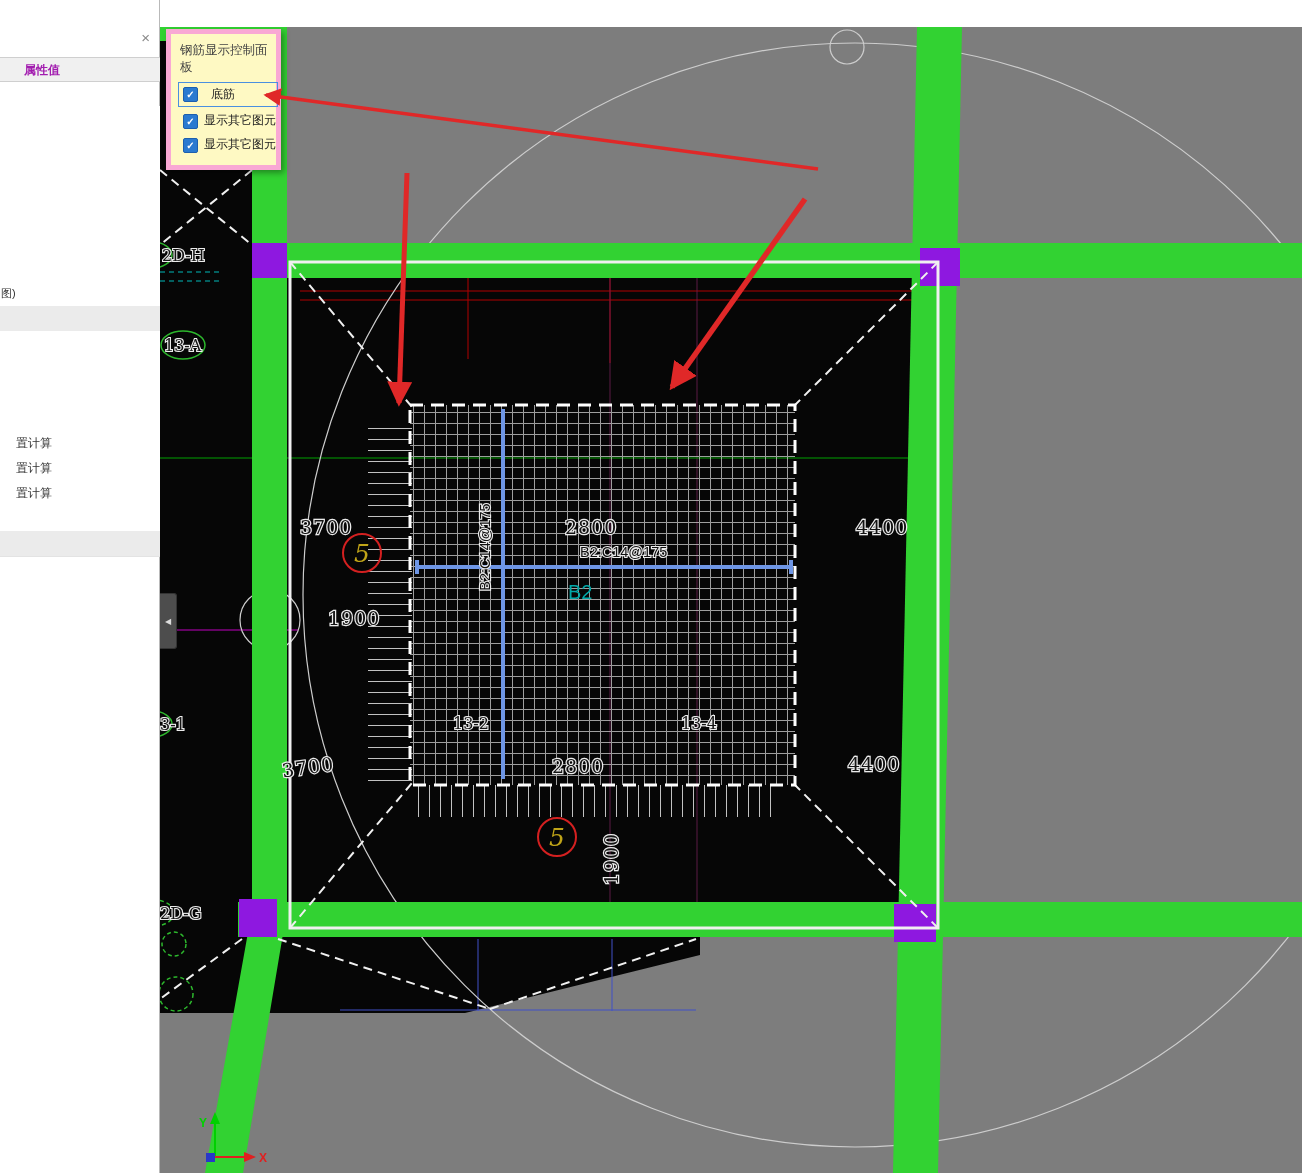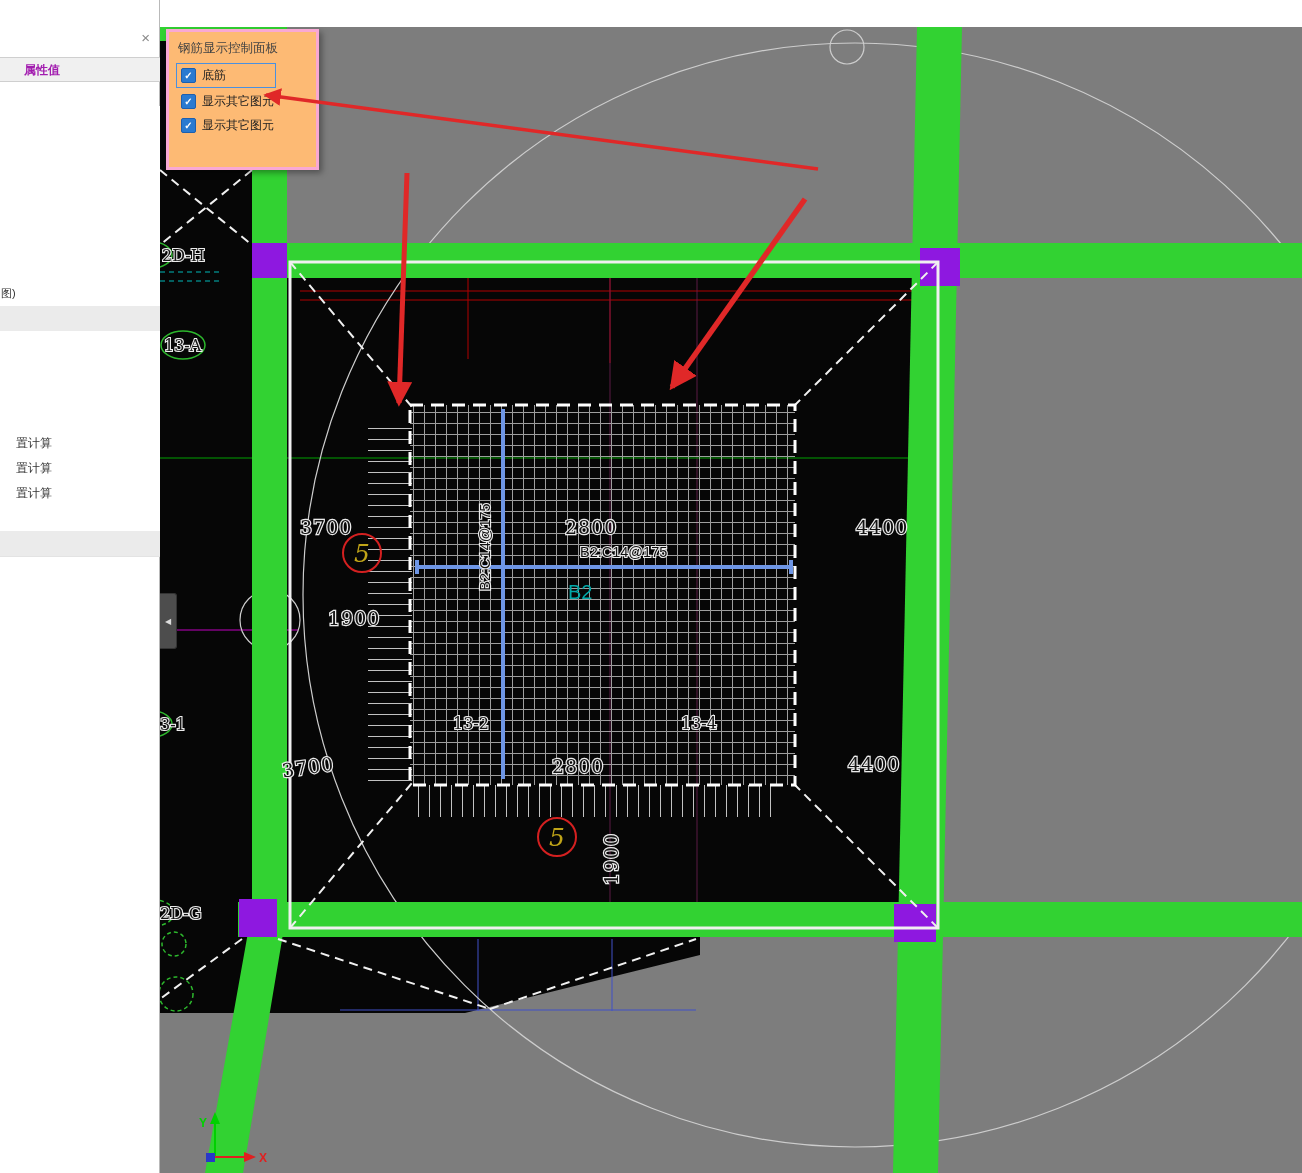--- a/index.html
+++ b/index.html
@@ -17,26 +17,26 @@
   .lp-gray{background:#ebebeb;}
   .lp-small{font-size:11px;padding-left:1px;}
   .lp-text{padding-left:16px;}
 
   
   .canvas{position:absolute;left:160px;top:27px;width:1142px;height:1146px;background:#7d7d7d;overflow:hidden;}
   svg.cad{position:absolute;left:0;top:0;display:block;}
   svg.overlay{position:absolute;left:0;top:0;z-index:40;pointer-events:none;}
 
   
-  .float-panel{position:absolute;left:6px;top:2px;width:153px;height:141px;background:#fdba74;
-    border:3px solid #f9a8d4;box-shadow:3px 3px 6px rgba(0,0,0,.35);z-index:20;box-sizing:border-box;}
+  .float-panel{position:absolute;left:6px;top:2px;width:115px;height:141px;background:#fef9c3;
+    border:5px solid #f9a8d4;box-shadow:3px 3px 6px rgba(0,0,0,.35);z-index:20;box-sizing:border-box;}
   .fp-title{font-size:12.5px;color:#444;padding:8px 0 6px 9px;}
-  .fp-focus{display:flex;align-items:center;gap:6px;border:1px solid #4a90e0;padding:3px 4px;
+  .fp-focus{display:flex;align-items:center;gap:13px;border:1px solid #4a90e0;padding:3px 4px;
     margin:0 0 1px 7px;width:100px;box-sizing:border-box;}
-  .fp-row{display:flex;align-items:center;gap:6px;padding:4px 4px 3px 12px;}
+  .fp-row{display:flex;align-items:flex-end;gap:6px;padding:4px 4px 3px 12px;}
   .cb{width:13px;height:13px;background:#2a7ad0;border:1px solid #1d5fae;border-radius:2px;
     display:inline-flex;align-items:center;justify-content:center;flex:0 0 auto;}
   .cb.checked::after{content:"✓";color:#fff;font-size:10px;font-weight:bold;line-height:1;}
   .fp-label{font-size:12px;color:#222;white-space:nowrap;}
 
   
   .collapse-tab{position:absolute;left:0;top:566px;width:16px;height:54px;background:#4d4d4d;
     color:#dddddd;display:flex;align-items:center;justify-content:center;font-size:8px;z-index:15;
     border:1px solid #333;border-left:none;border-radius:0 3px 3px 0;}
 

